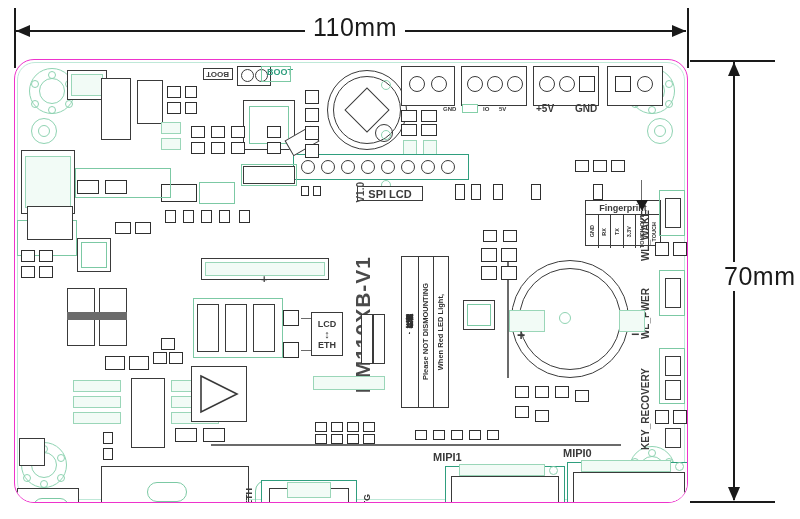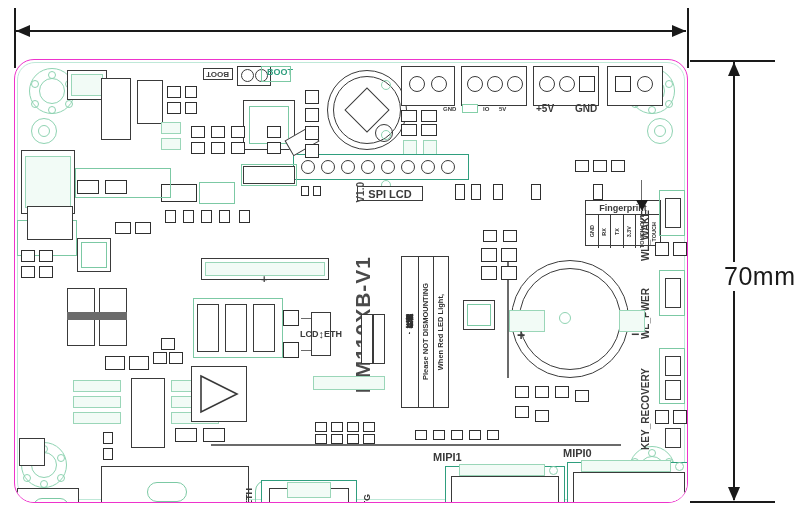--- a/index.html
+++ b/index.html
@@ -94,20 +94,21 @@
 <body>
 
 <div class="stage">
 
   <div class="ext-line" style="left:14px;top:8px;width:1.6px;height:60px;"></div>
   <div class="ext-line" style="left:687px;top:8px;width:1.6px;height:60px;"></div>
 
   <div class="dimline-h" style="left:16px;width:670px;"></div>
   <div class="arrow arrow-l" style="left:16px;top:25px;"></div>
   <div class="arrow arrow-r" style="left:672px;top:25px;"></div>
+  <div class="dim-label" id="dim-width-label">110mm</div>
 
   <div class="ext-line" style="left:690px;top:60px;width:85px;height:1.6px;"></div>
   <div class="ext-line" style="left:690px;top:501px;width:85px;height:1.6px;"></div>
 
   <div class="dimline-v" style="left:733px;top:62px;height:438px;"></div>
   <div class="arrow arrow-u" style="left:728px;top:62px;"></div>
   <div class="arrow arrow-d" style="left:728px;top:487px;"></div>
   <div class="dim-label" id="dim-height-label">70mm</div>
 
   <div id="board">
@@ -318,21 +319,21 @@
         <span>红灯亮时，不能拆卸芯片</span>
       </div>
       <div class="warncol" style="flex:1;">
         <span>Please NOT DISMOUNTING</span>
       </div>
       <div class="warncol" style="flex:1;">
         <span>When Red LED Light,</span>
       </div>
     </div>
 
-    <div class="st-box" style="left:296px;top:252px;width:20px;height:44px;flex-direction:row;">
+    <div class="st-box" style="left:296px;top:252px;width:32px;height:44px;flex-direction:column;">
       <span style="font-size:9px;">LCD</span>
       <span style="font-size:11px;line-height:1;">↕</span>
       <span style="font-size:9px;">ETH</span>
     </div>
     <div class="trace" style="left:286px;top:258px;width:10px;height:1.4px;"></div>
     <div class="trace" style="left:286px;top:290px;width:10px;height:1.4px;"></div>
     <div class="pad" style="left:268px;top:250px;width:16px;height:16px;"></div>
     <div class="pad" style="left:268px;top:282px;width:16px;height:16px;"></div>
 
     <div class="st vert" style="left:348px;top:258px;font-size:7px;">RXY1003</div>

